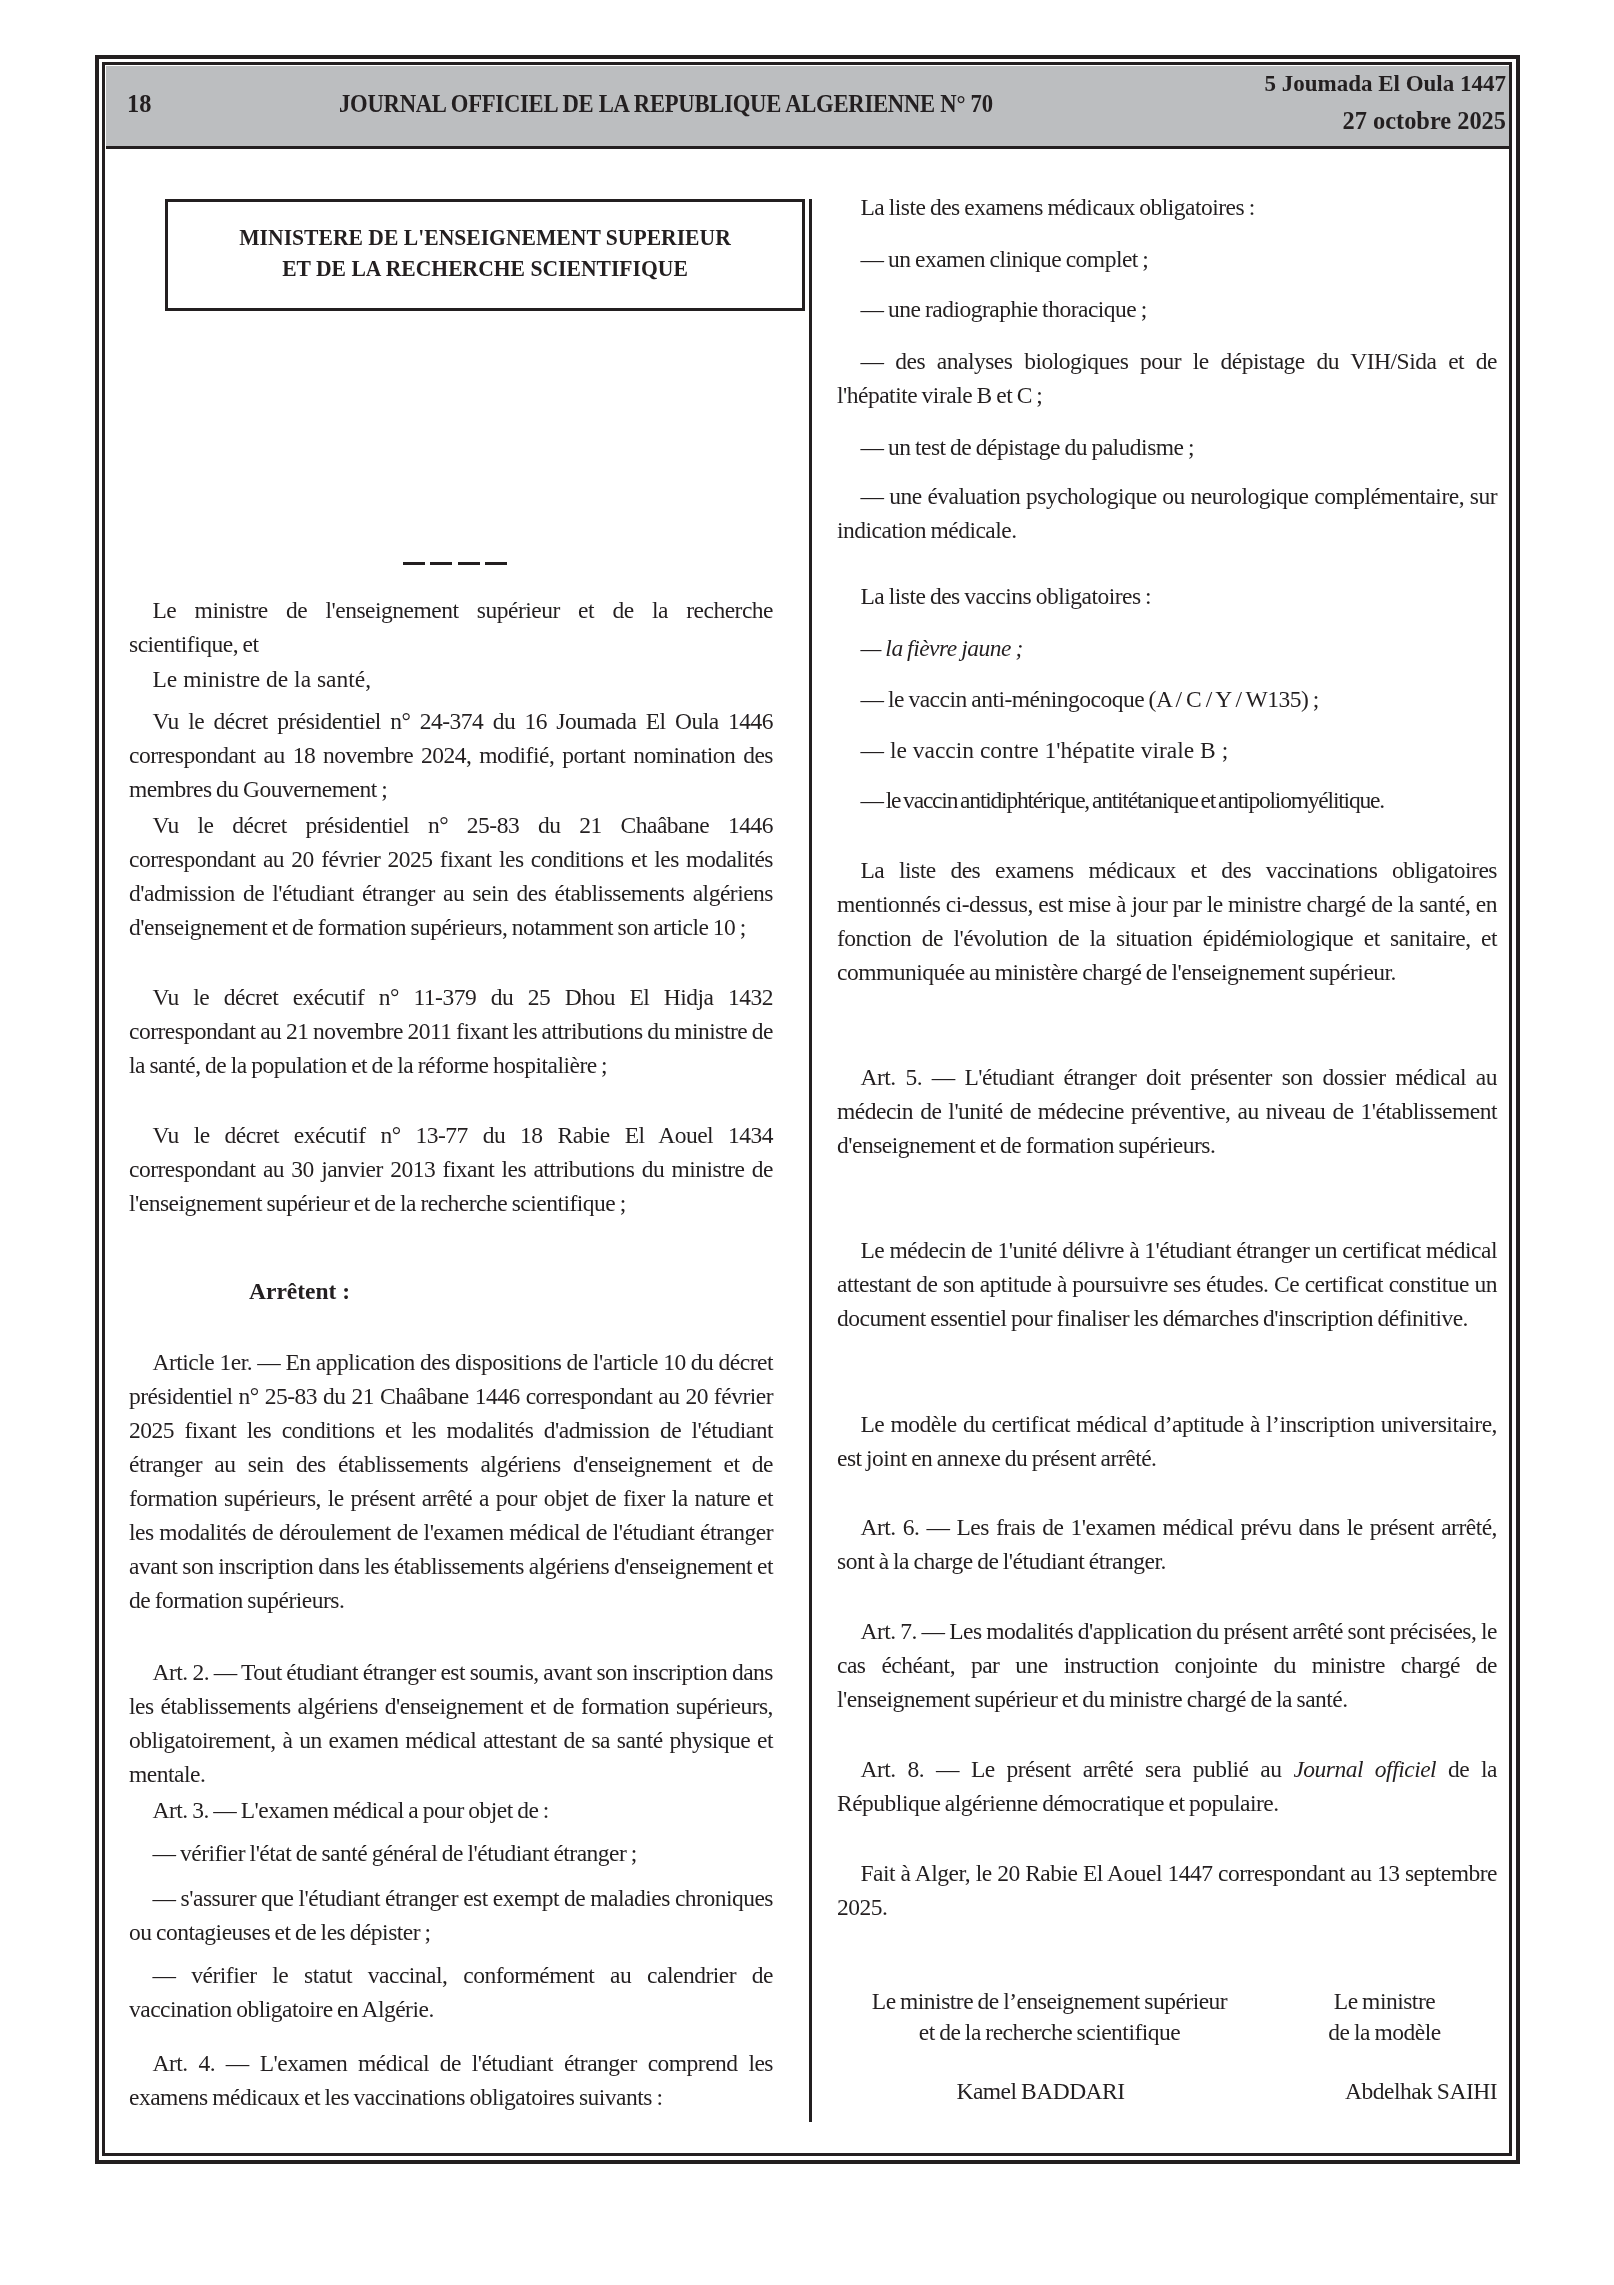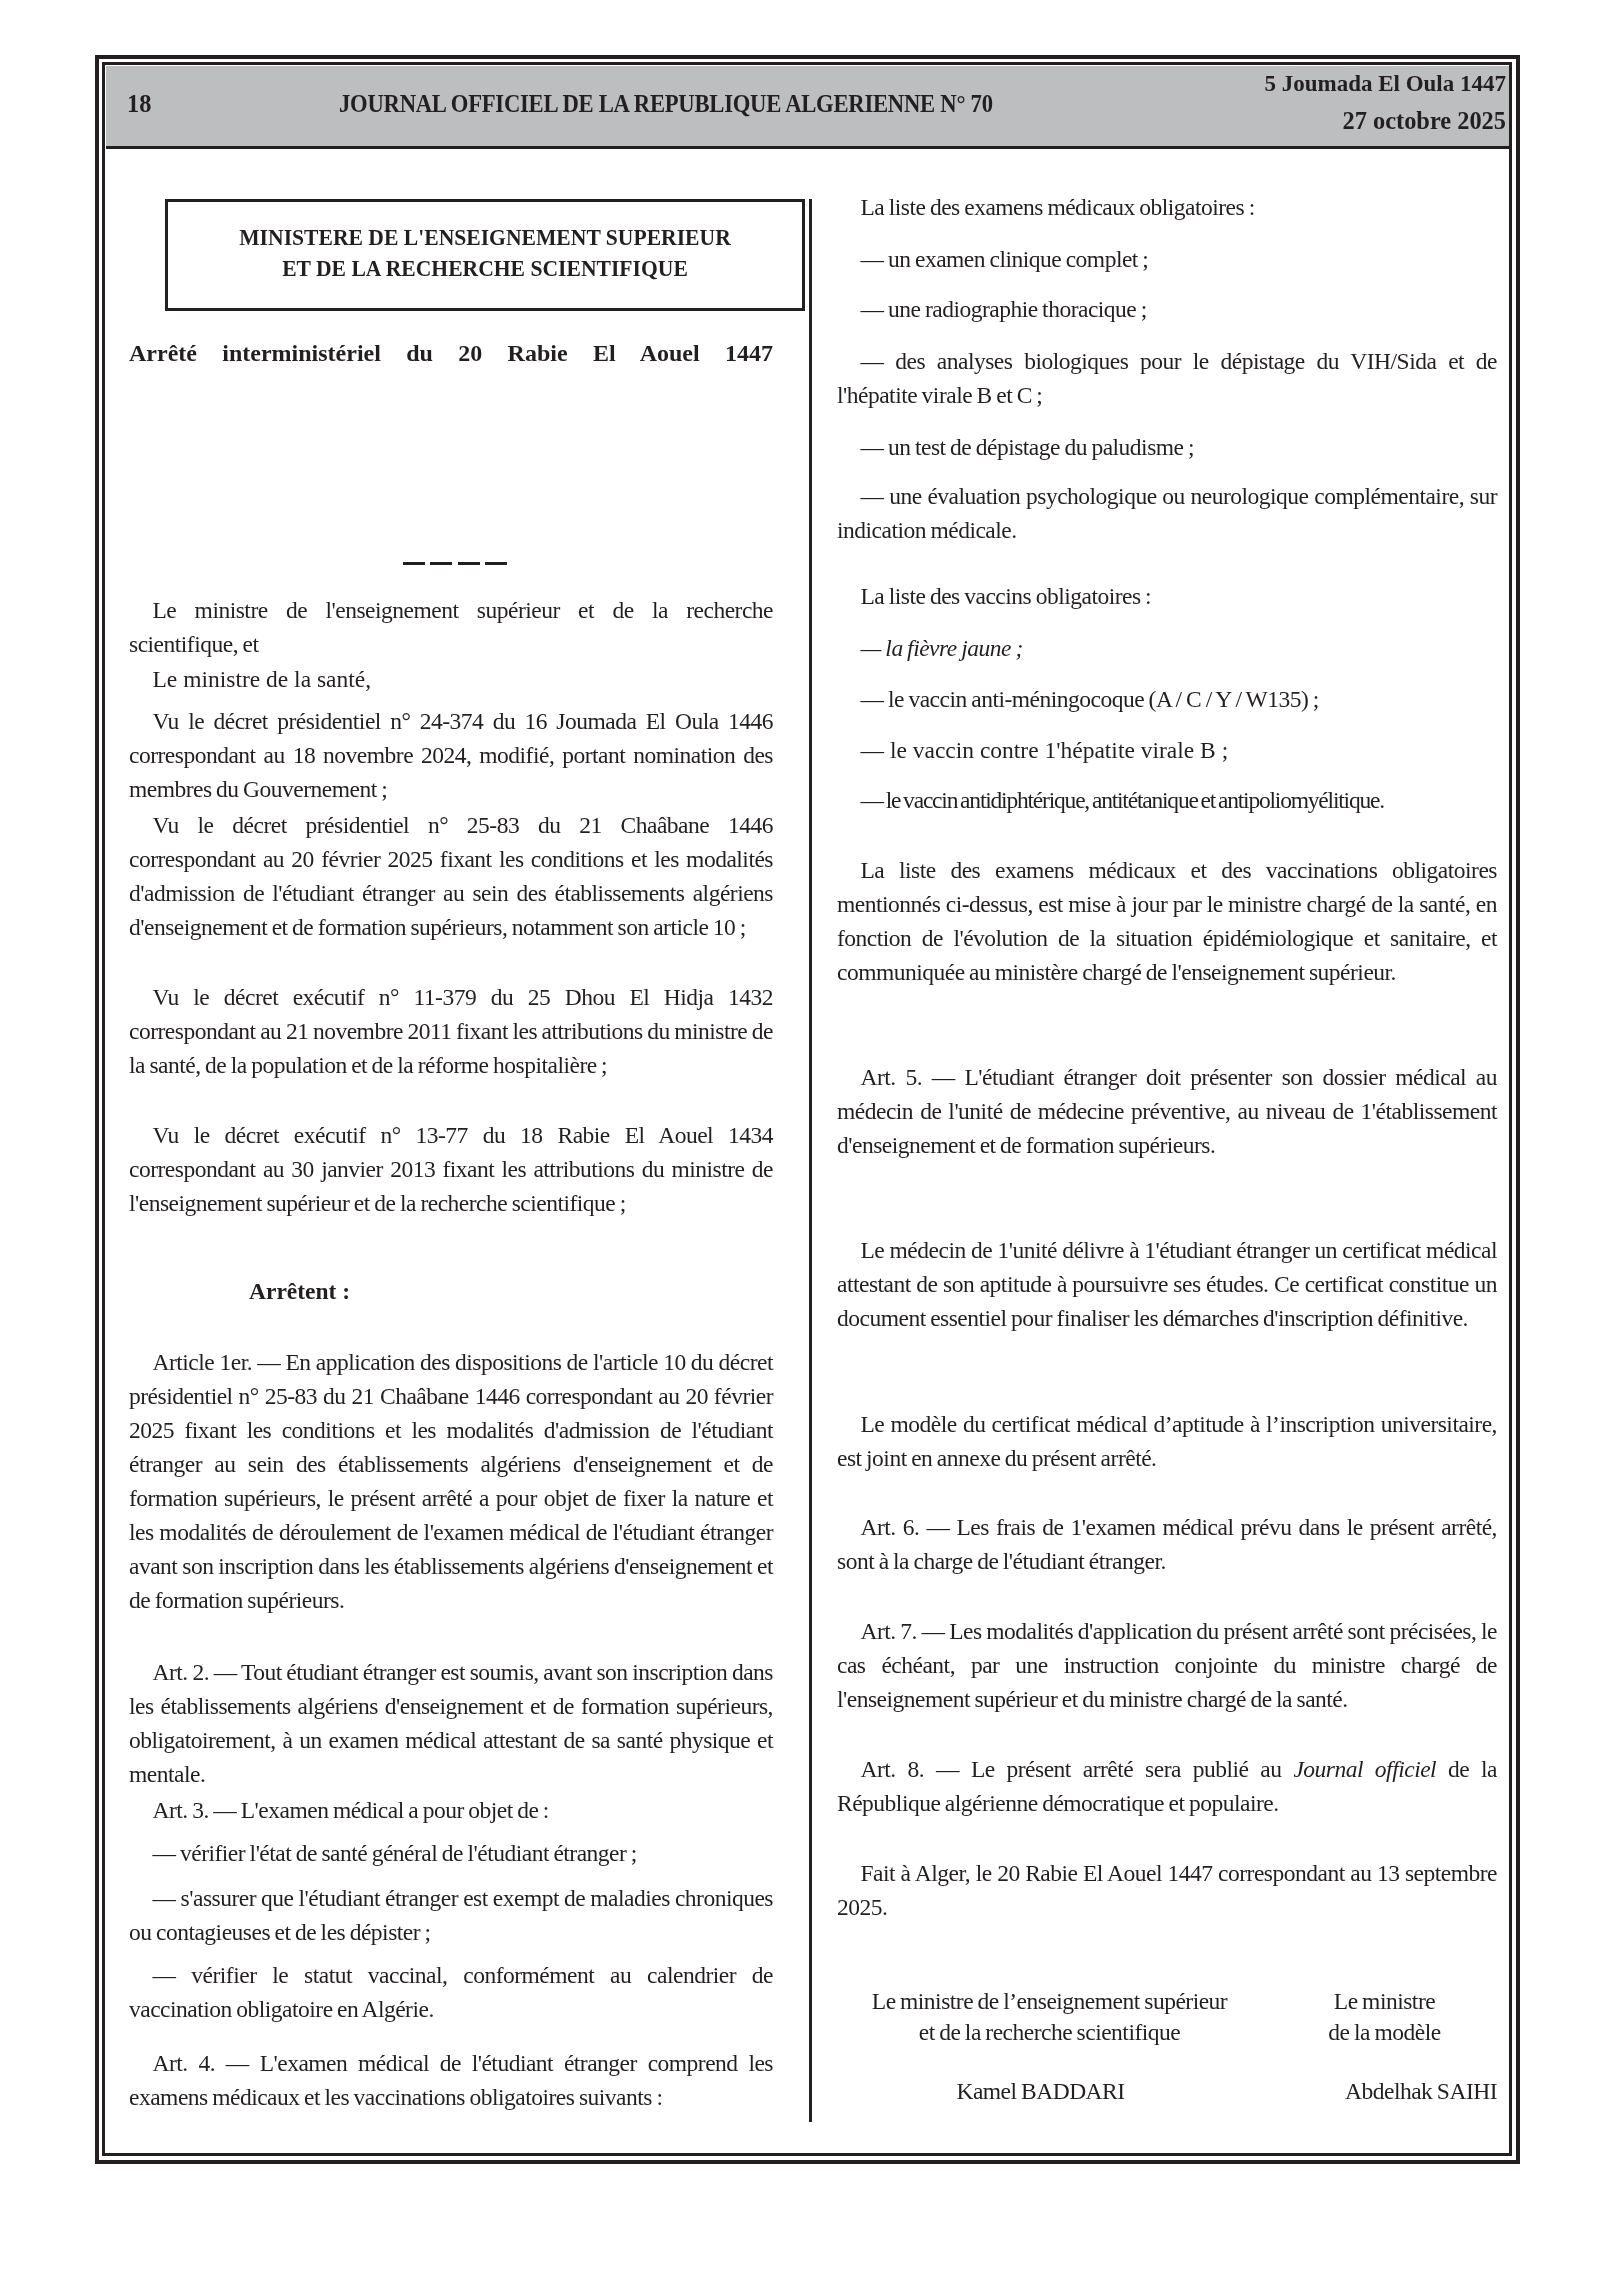--- a/index.html
+++ b/index.html
@@ -52,21 +52,20 @@
 <div class="hdr-date2">27 octobre 2025</div>
 
 <div class="col-divider"></div>
 
 <div class="ministry-box">
   <span>MINISTERE DE L'ENSEIGNEMENT SUPERIEUR</span>
   <span>ET DE LA RECHERCHE SCIENTIFIQUE</span>
 </div>
 
 <div class="p l tt" style="top:337px;">
-  <span class="first">Arrêté interministériel du 20 Rabie El Aouel 1447</span>
 </div>
 
 <div class="dashes"><i></i><i></i><i></i><i></i></div>
 
 <div class="p l ind cond" style="top:593px;">Le ministre de l'enseignement supérieur et de la recherche scientifique, et</div>
 <div class="p l ind" style="top:662px;">Le ministre de la santé,</div>
 <div class="p l ind cond" style="top:704px;">Vu le décret présidentiel n° 24-374 du 16 Joumada El Oula 1446 correspondant  au 18 novembre 2024, modifié, portant nomination des membres du Gouvernement ;</div>
 <div class="p l ind cond" style="top:808px;">Vu le décret présidentiel n° 25-83 du 21 Chaâbane 1446 correspondant au 20 février 2025 fixant les conditions et les modalités d'admission de l'étudiant étranger au sein des établissements algériens d'enseignement et de formation supérieurs, notamment son article 10 ;</div>
 <div class="p l ind cond" style="top:980px;">Vu le décret exécutif n° 11-379 du 25 Dhou El Hidja 1432 correspondant au 21 novembre 2011 fixant les attributions du ministre de la santé, de la population et de la réforme hospitalière ;</div>
 <div class="p l ind cond" style="top:1118px;">Vu le décret exécutif n° 13-77 du 18 Rabie El Aouel 1434 correspondant au 30 janvier 2013 fixant les attributions du ministre de l'enseignement supérieur et de la recherche scientifique ;</div>

